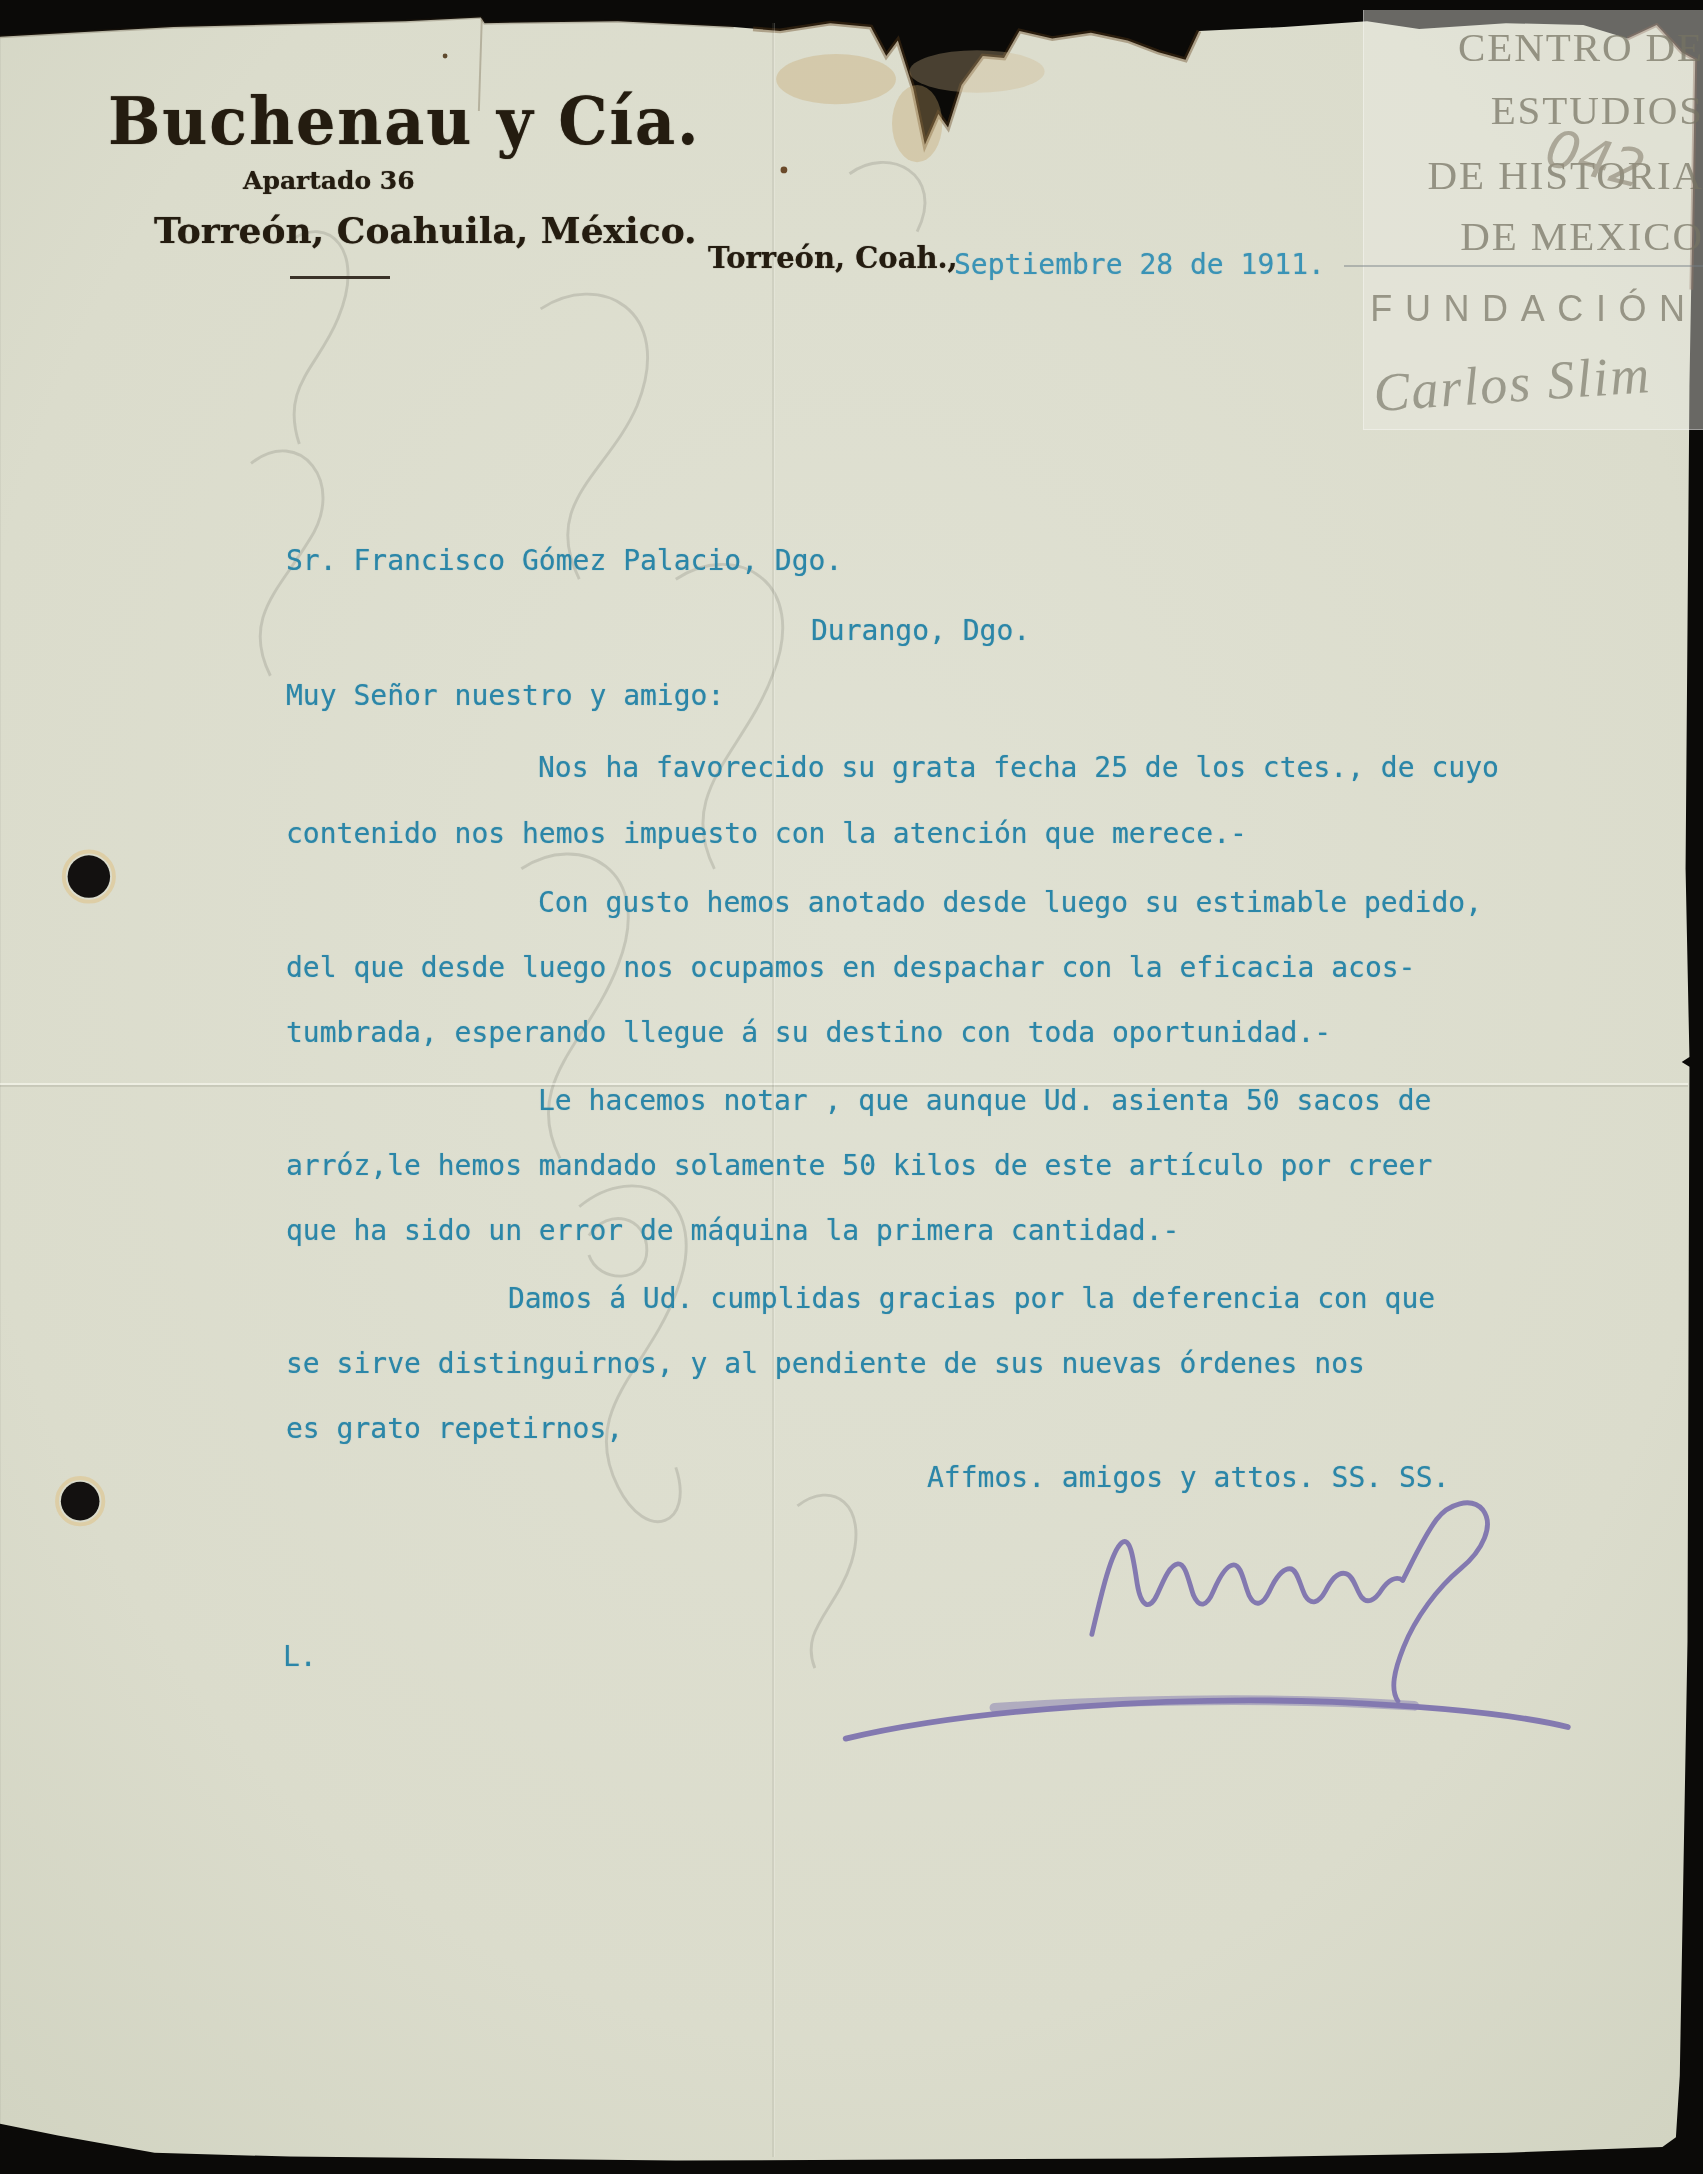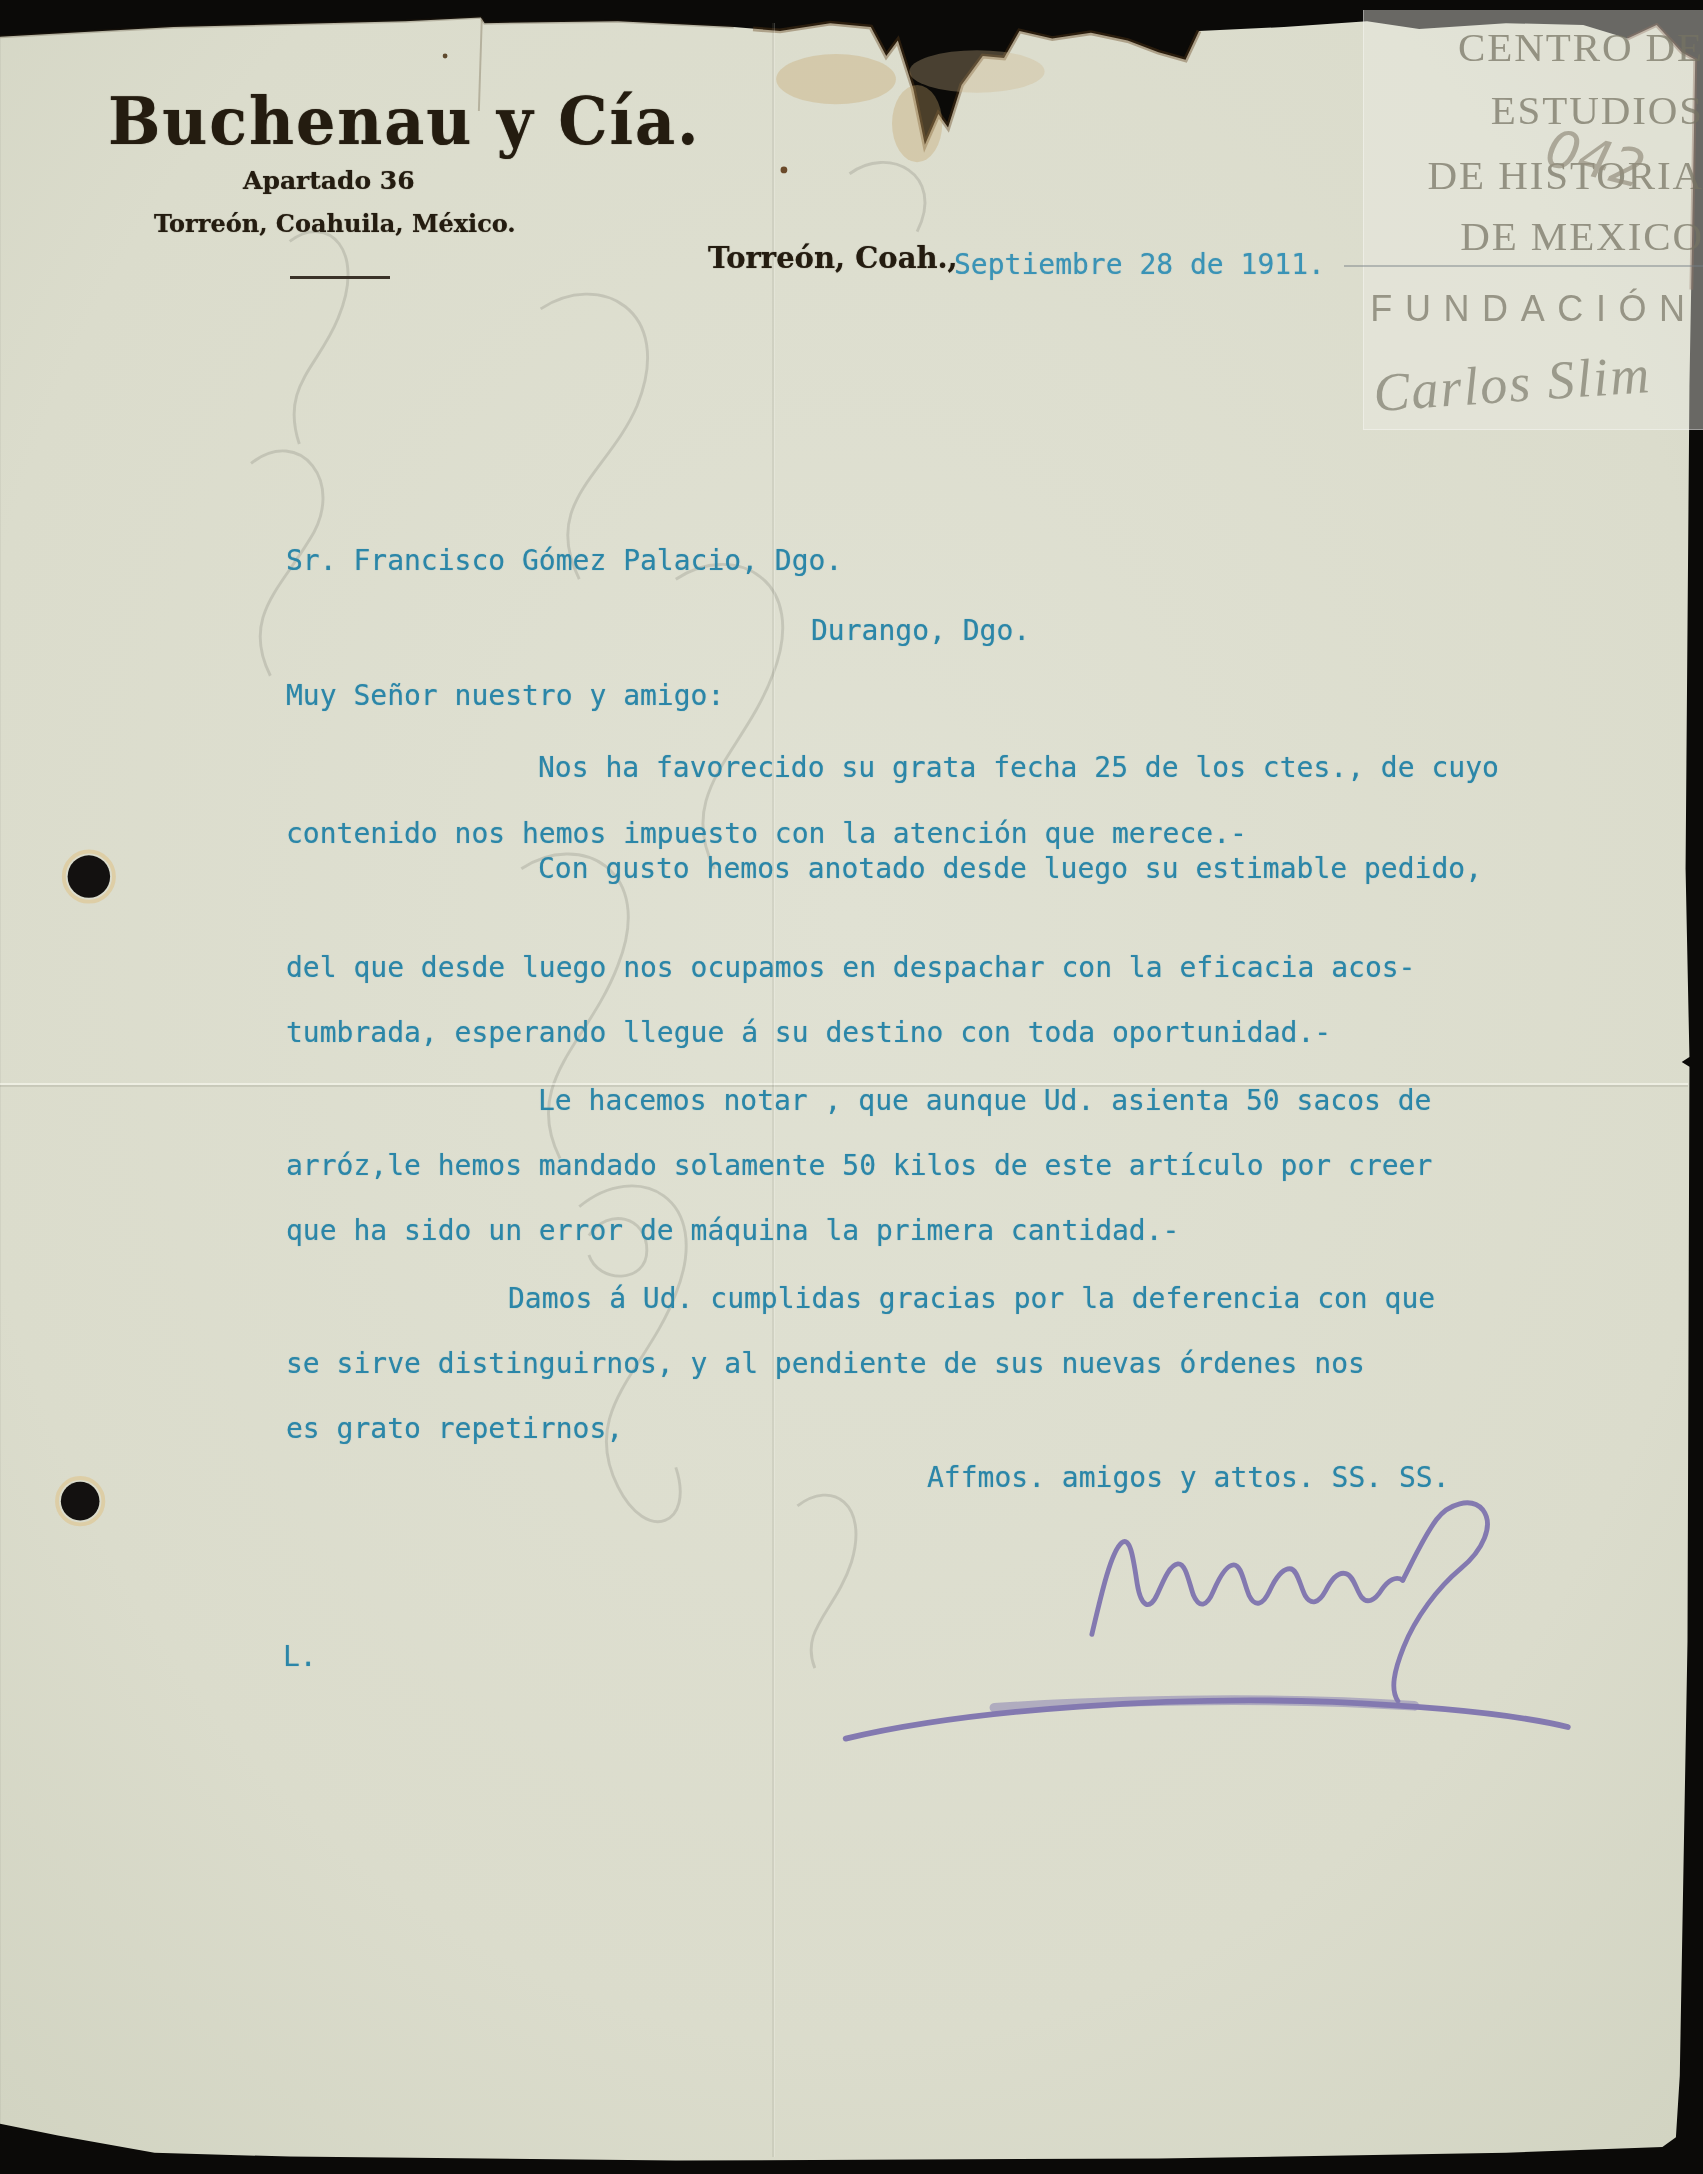--- a/index.html
+++ b/index.html
@@ -7,21 +7,21 @@
         font-family:"Liberation Sans",sans-serif;}
   #paper-svg{position:absolute;left:0;top:0;z-index:0;}
   .tw{position:absolute;z-index:2;font-family:"DejaVu Sans Mono",monospace;
       font-size:28px;line-height:39px;color:#2b86a8;white-space:pre;
       text-shadow:0 0 1px rgba(43,134,168,.55);}
   .tw-date{color:#3a93b6;}
   .lh{position:absolute;z-index:2;font-family:"DejaVu Serif",serif;font-weight:bold;
       color:#241c10;text-shadow:0 0 1px rgba(36,28,16,.7);white-space:pre;}
   .lh-company{font-size:62px;letter-spacing:1.9px;transform:scaleY(1.06);}
   .lh-sub{font-size:25px;}
-  .lh-addr{font-size:24px;}
+  .lh-addr{font-size:36px;}
   .lh-rule{position:absolute;z-index:2;background:#3a3228;height:2.9px;}
   .wm-box{position:absolute;z-index:4;left:1363px;top:9.7px;width:340px;height:419px;
       background:rgba(236,236,228,.42);
       border-left:1px solid rgba(255,255,255,.35);
       border-bottom:1px solid rgba(255,255,255,.35);}
   .wm-line{position:absolute;width:100%;text-align:right;
       font-family:"Liberation Serif",serif;font-size:41px;letter-spacing:1.9px;
       color:rgba(118,115,99,.72);white-space:nowrap;}
   .wm-foundation{position:absolute;width:100%;text-align:center;top:278px;
       font-family:"Liberation Sans",sans-serif;font-size:36px;letter-spacing:12.6px;
@@ -96,21 +96,21 @@
   <div class="lh-rule" style="left:290px;top:276px;width:100px;"></div>
 
   <div class="lh" style="left:708px;top:241px;font-size:29px;">Torreón, Coah.,</div>
   <div class="tw tw-date" style="left:954px;top:245px;">Septiembre 28 de 1911.</div>
 
   <div class="tw" style="left:286px;top:541px;">Sr. Francisco Gómez Palacio, Dgo.</div>
   <div class="tw" style="left:811px;top:611px;">Durango, Dgo.</div>
   <div class="tw" style="left:286px;top:676px;">Muy Señor nuestro y amigo:</div>
   <div class="tw" style="left:538px;top:748px;">Nos ha favorecido su grata fecha 25 de los ctes., de cuyo</div>
   <div class="tw" style="left:286px;top:814px;">contenido nos hemos impuesto con la atención que merece.-</div>
-  <div class="tw" style="left:538px;top:849px;">Con gusto hemos anotado desde luego su estimable pedido,</div>
+  <div class="tw" style="left:538px;top:883px;">Con gusto hemos anotado desde luego su estimable pedido,</div>
   <div class="tw" style="left:286px;top:948px;">del que desde luego nos ocupamos en despachar con la eficacia acos-</div>
   <div class="tw" style="left:286px;top:1013px;">tumbrada, esperando llegue á su destino con toda oportunidad.-</div>
   <div class="tw" style="left:538px;top:1081px;">Le hacemos notar , que aunque Ud. asienta 50 sacos de</div>
   <div class="tw" style="left:286px;top:1146px;">arróz,le hemos mandado solamente 50 kilos de este artículo por creer</div>
   <div class="tw" style="left:286px;top:1211px;">que ha sido un error de máquina la primera cantidad.-</div>
   <div class="tw" style="left:508px;top:1279px;">Damos á Ud. cumplidas gracias por la deferencia con que</div>
   <div class="tw" style="left:286px;top:1344px;">se sirve distinguirnos, y al pendiente de sus nuevas órdenes nos</div>
   <div class="tw" style="left:286px;top:1409px;">es grato repetirnos,</div>
   <div class="tw" style="left:927px;top:1458px;">Affmos. amigos y attos. SS. SS.</div>
   <div class="tw" style="left:283px;top:1637px;">L.</div>

